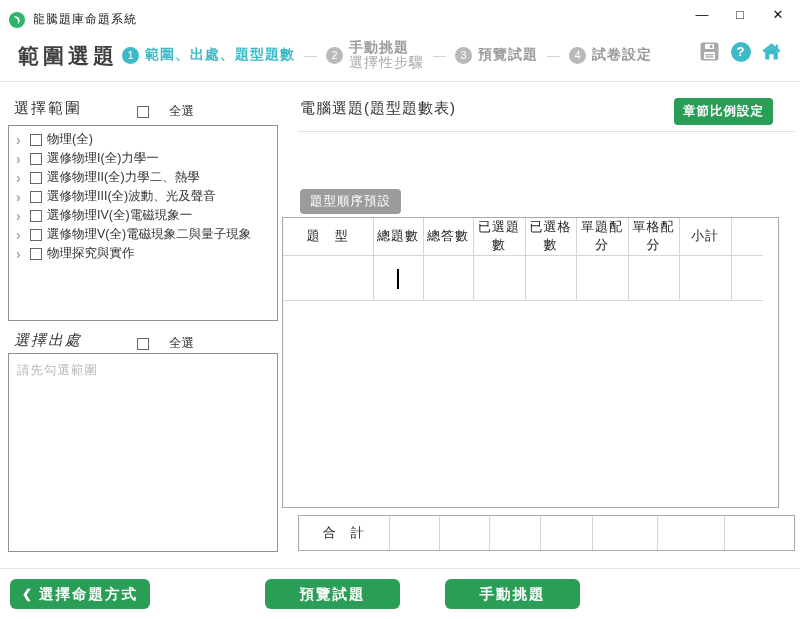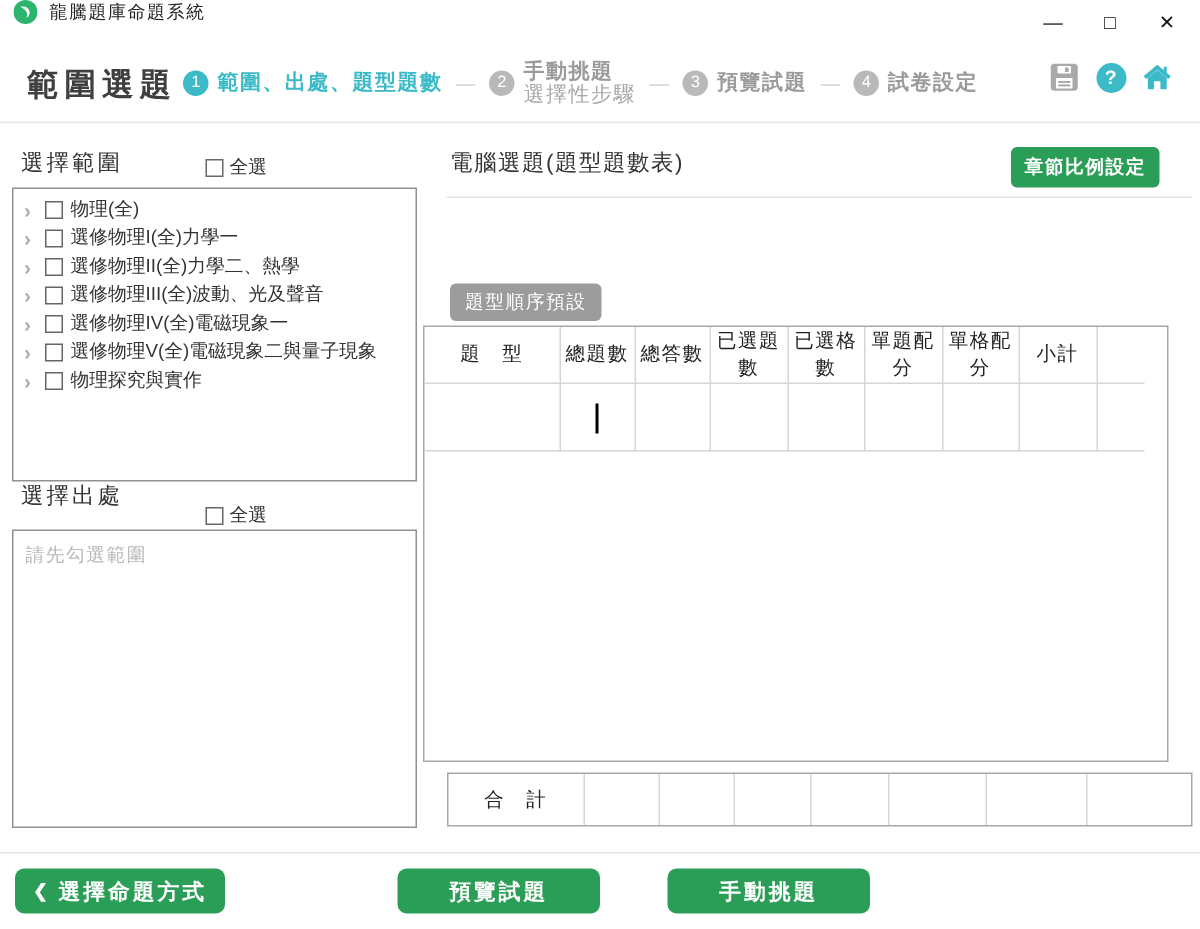--- a/index.html
+++ b/index.html
@@ -1,20 +1,20 @@
 <!DOCTYPE html>
 <html><head>
 <meta charset="utf-8">
 <style>
   * { margin:0; padding:0; box-sizing:border-box; }
   html,body { width:800px; height:619px; background:#fff; overflow:hidden;
     font-family:"Liberation Sans", sans-serif; -webkit-font-smoothing:antialiased; }
 
   
-  .titlebar { position:relative; height:28px; background:#fff; display:flex; align-items:flex-start; }
+  .titlebar { position:relative; height:28px; background:#fff; display:flex; align-items:flex-end; }
   .app-logo { width:16px; height:16px; margin-left:9px; }
   .app-title { font-size:12px; color:#222; margin-left:8px; letter-spacing:1px; }
   .win-controls { position:absolute; right:8px; top:0; height:28px; display:flex; align-items:center; gap:10px; }
   .win-btn { width:28px; height:24px; display:flex; align-items:center; justify-content:center;
     font-size:13px; color:#111; cursor:default; }
 
   
   .header { position:relative; height:54px; background:#fff; border-bottom:1px solid #e7e7e7; }
   .page-title { position:absolute; left:18px; top:14px; font-size:21px; color:#3f3f3f;
     font-weight:bold; letter-spacing:4px; }
@@ -28,21 +28,21 @@
   .step-text2 { display:flex; flex-direction:column; line-height:1.1; }
   .step-sub { font-size:14px; color:#a8a8a8; letter-spacing:1px; }
   .step-dash { color:#cfcfcf; font-size:13px; margin:0 2px; }
   .header-icons { position:absolute; right:18px; top:13px; display:flex; align-items:center; gap:10px; }
   .hicon { width:21px; height:21px; display:flex; align-items:center; justify-content:center; }
   .help-circle { width:20px; height:20px; border-radius:50%; background:#3cbac8; color:#fff;
     font-size:13px; font-weight:bold; display:flex; align-items:center; justify-content:center; }
 
   
   .section-label { position:absolute; font-size:15px; color:#333; letter-spacing:2px; }
-  .selectall { position:absolute; display:flex; align-items:center; gap:4px; font-size:12.5px; color:#333; }
+  .selectall { position:absolute; display:flex; align-items:center; gap:20px; font-size:12.5px; color:#333; }
   .cb { width:12px; height:12px; border:1px solid #666; background:#fff; flex:none; display:inline-block; }
   .panel-box { position:absolute; border:1px solid #919191; background:#fff; }
   .tree { padding-top:4px; }
   .tree-row { display:flex; align-items:center; height:19px; padding-left:7px; gap:5px; }
   .chev { color:#adadad; font-size:14px; font-weight:bold; width:9px; line-height:1; }
   .tree-label { font-size:12.5px; color:#333; white-space:nowrap; }
   .placeholder { font-size:12.5px; color:#b8b8b8; padding:8px 8px; letter-spacing:1px; }
 
   
   .main-title { position:absolute; left:300px; top:99px; font-size:15px; color:#333; letter-spacing:1px; }
@@ -184,21 +184,21 @@
     <span class="cb"></span>
     <span class="tree-label">選修物理V(全)電磁現象二與量子現象</span>
   </div>
   <div class="tree-row">
     <span class="chev">›</span>
     <span class="cb"></span>
     <span class="tree-label">物理探究與實作</span>
   </div>
 </div>
 
-<div class="section-label" style="left:14px; top:321px;">選擇出處</div>
+<div class="section-label" style="left:14px; top:331px;font-style:italic;">選擇出處</div>
 <div class="selectall" style="left:137px; top:335px;">
   <span class="cb"></span>
   <span>全選</span>
 </div>
 
 <div class="panel-box" style="left:8px; top:353px; width:270px; height:199px;">
   <div class="placeholder">請先勾選範圍</div>
 </div>
 
 <div class="main-title">電腦選題(題型題數表)</div>

